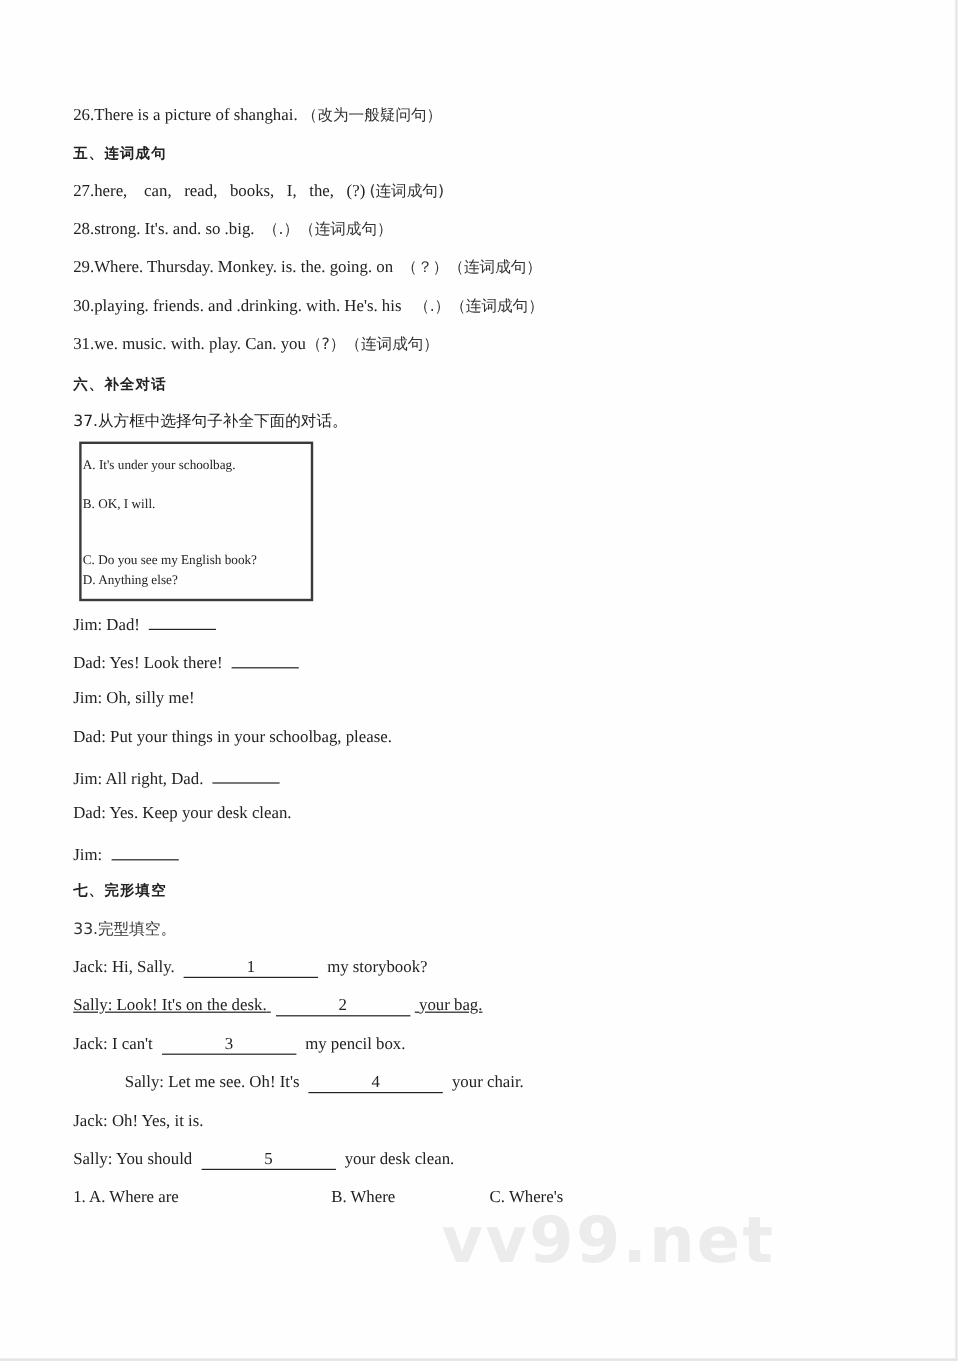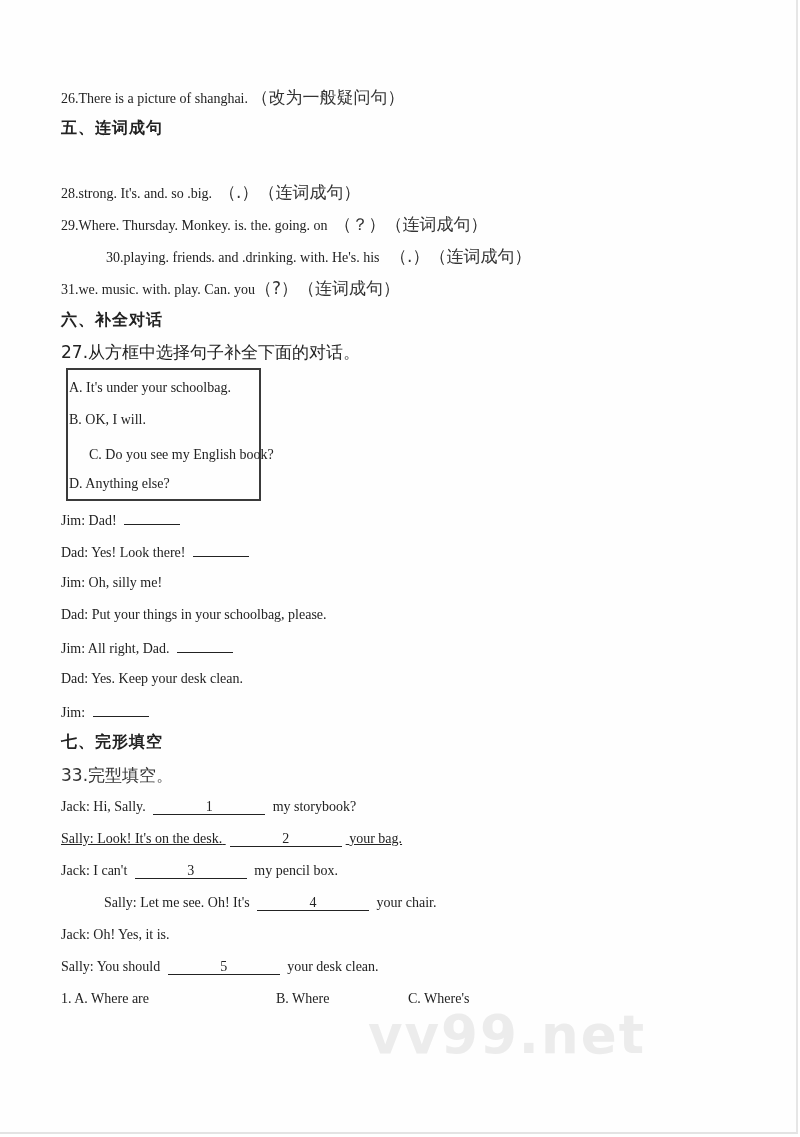--- a/index.html
+++ b/index.html
@@ -28,46 +28,46 @@
   .line {
     position: absolute;
     left: 61px;
     font-size: 14px;
     line-height: 18px;
     white-space: nowrap;
     color: #222;
   }
   .cn {
     font-family: "DejaVu Sans", sans-serif;
-    font-size: 17px;
+    font-size: 13px;
     color: #333;
     text-align: right;
   }
   .heading {
     position: absolute;
     left: 61px;
     font-family: "DejaVu Sans", sans-serif;
     font-weight: bold;
-    font-size: 16px;
+    font-size: 12px;
     line-height: 20px;
     color: #222;
     letter-spacing: 1px;
   }
   .box {
     position: absolute;
     left: 66px;
     top: 368px;
     width: 191px;
     height: 129px;
     border: 2px solid #3a3a3a;
   }
   .box .opt {
     position: absolute;
     left: 1px;
-    font-size: 14px;
+    font-size: 11px;
     line-height: 18px;
     white-space: nowrap;
   }
   .blank {
     display: inline-block;
     border-bottom: 1px solid #222;
     height: 14px;
     vertical-align: baseline;
     margin-left: 4px;
   }
@@ -101,42 +101,45 @@
 
   <div class="watermark">vv99.net</div>
 
   <div class="line front" style="top:88px;">
     <span>26.There is a picture of shanghai.</span>
     <span class="cn">（改为一般疑问句）</span>
   </div>
 
   <div class="heading front" style="top:118px;">五、连词成句</div>
 
+  <div class="line front" style="top:151px;">
+    <span style="white-space:pre">27.here,    can,   read,   books,   I,   the,   (?) </span><span class="cn">(连词成句)</span>
+  </div>
   <div class="line front" style="top:183px;">
     <span style="white-space:pre">28.strong. It's. and. so .big.  </span><span class="cn">（.）（连词成句）</span>
   </div>
   <div class="line front" style="top:215px;">
     <span style="white-space:pre">29.Where. Thursday. Monkey. is. the. going. on  </span><span class="cn">（？）（连词成句）</span>
   </div>
-  <div class="line front" style="top:247px;margin-left:45px;">
+  <div class="line front" style="top:247px;">
     <span style="white-space:pre">30.playing. friends. and .drinking. with. He's. his   </span><span class="cn">（.）（连词成句）</span>
   </div>
   <div class="line front" style="top:279px;">
     <span style="white-space:pre">31.we. music. with. play. Can. you</span><span class="cn">（?）（连词成句）</span>
   </div>
 
   <div class="heading front" style="top:310px;">六、补全对话</div>
   <div class="line front" style="top:343px;">
-    <span class="cn" style="color:#222">27.从方框中选择句子补全下面的对话。</span>
+    <span class="cn" style="color:#222">37.从方框中选择句子补全下面的对话。</span>
   </div>
 
   <div class="box front">
     <div class="opt" style="top:9px;">A. It's under your schoolbag.</div>
     <div class="opt" style="top:41px;">B. OK, I will.</div>
-    <div class="opt" style="top:76px;padding-left:20px;">C. Do you see my English book?</div>
+    <div class="opt" style="top:88px;">C. Do you see my English book?</div>
     <div class="opt" style="top:105px;">D. Anything else?</div>
   </div>
 
   <div class="line front" style="top:510px;">
     <span>Jim: Dad!</span>
     <span class="blank" style="width:56px;"></span>
   </div>
   <div class="line front" style="top:542px;">
     <span>Dad: Yes! Look there!</span>
     <span class="blank" style="width:56px;"></span>

